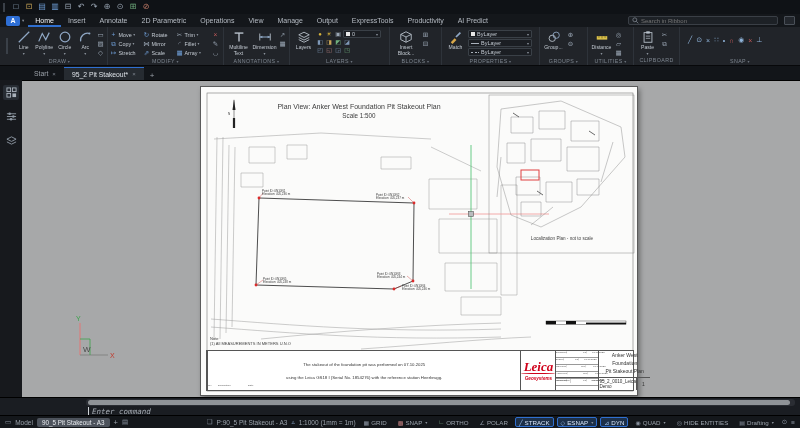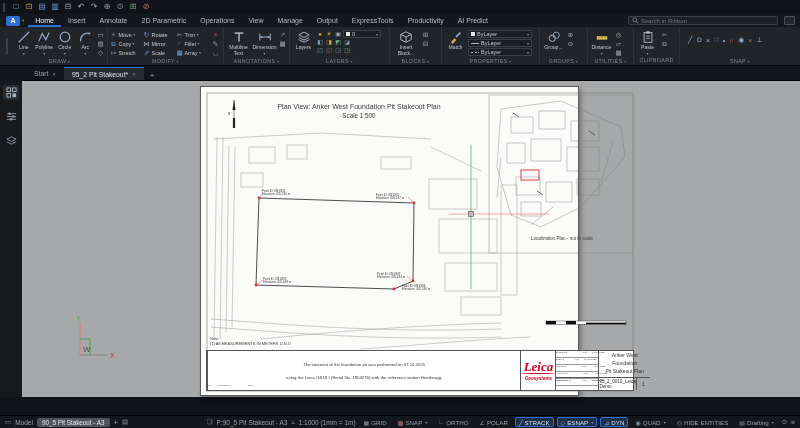--- a/index.html
+++ b/index.html
@@ -59,21 +59,21 @@
   .dtab.active{background:#262b31;color:#dde2e8;border-top:1px solid #2f6fd0;}
   .dtab .close-x{font-size:6px;color:#7e858f;}
   .dtab-add{font-size:8px;color:#9aa0a8;padding:0 6px;}
 
   
   #workspace{position:absolute;left:0;top:80px;width:800px;height:317px;background:#17191d;}
   #sidebar{position:absolute;left:0;top:0;width:22px;height:317px;background:#17191d;display:flex;flex-direction:column;align-items:center;padding-top:5px;gap:9px;}
   .sbicon{width:16px;height:15px;display:flex;align-items:center;justify-content:center;border-radius:2px;}
   .sbicon.sel{background:#272c33;}
   #viewport{position:absolute;left:22px;top:0;width:778px;height:317px;background:#a7a8a9;border-top:1px solid #000;}
-  #paper{position:absolute;left:178px;top:5px;width:379px;height:310px;background:#fbfbfa;border:1px solid #5a5a5a;box-shadow:2px 3px 5px rgba(0,0,0,.35);}
+  #paper{position:absolute;left:178px;top:5px;width:438px;height:310px;background:#fbfbfa;border:1px solid #5a5a5a;box-shadow:2px 3px 5px rgba(0,0,0,.35);}
   #plan-svg{position:absolute;left:0;top:0;}
   .paper-title{position:absolute;left:38px;top:16px;width:240px;text-align:center;color:#3c3c3c;}
   .paper-title .t1{font-size:7px;}
   .paper-title .t2{font-size:6.3px;margin-top:2px;}
   #loc-caption{position:absolute;left:300px;top:149px;width:122px;text-align:center;font-size:4.6px;color:#444;}
   #note{position:absolute;left:9px;top:249px;color:#444;font-size:6.5px;transform:scale(.62);transform-origin:0 0;line-height:1.25;white-space:nowrap;}
   .ptlabel{position:absolute;font-size:6px;transform:scale(.5);transform-origin:0 0;color:#3c3c3c;line-height:1.15;white-space:nowrap;}
 
   
   #titleblock{position:absolute;left:5px;top:263px;width:428px;height:41px;border:0.5px solid #555;display:flex;background:#fff;}
@@ -691,20 +691,29 @@
         <line x1="22" y1="42" x2="50" y2="42" stroke="#8a8a8a" stroke-width="1.2"></line>
         <line x1="22" y1="26" x2="32" y2="26" stroke="#3aa34a" stroke-width="0.8"></line>
         <line x1="32" y1="26" x2="32" y2="42" stroke="#3aa34a" stroke-width="0.8"></line>
         <text x="18" y="8" font-size="7" fill="#3aa34a">Y</text>
         <text x="52" y="45" font-size="7" fill="#c0392b">X</text>
         <text x="25" y="39" font-size="8" fill="#4a4a4a">W</text>
       </svg>
     </div>
   </div>
 
+  <div id="cmdbar">
+    <div id="hscroll">
+        <div class="thumb"></div>
+      </div>
+    <div id="cmdline">
+      <span id="cmdcursor"></span>
+      <span id="cmdtext">Enter command</span>
+    </div>
+  </div>
 
   <div id="statusbar">
     <span class="sb-ic">▭</span>
     <span>Model</span>
     <span id="layout-pill">90_5 Pit Stakeout - A3</span>
     <span id="layout-add">+</span>
     <span class="sb-ic">▤</span>
     <span class="sb-spacer"></span>
     <span class="sb-ic">❏</span>
     <span>P:90_5 Pit Stakeout - A3</span>

